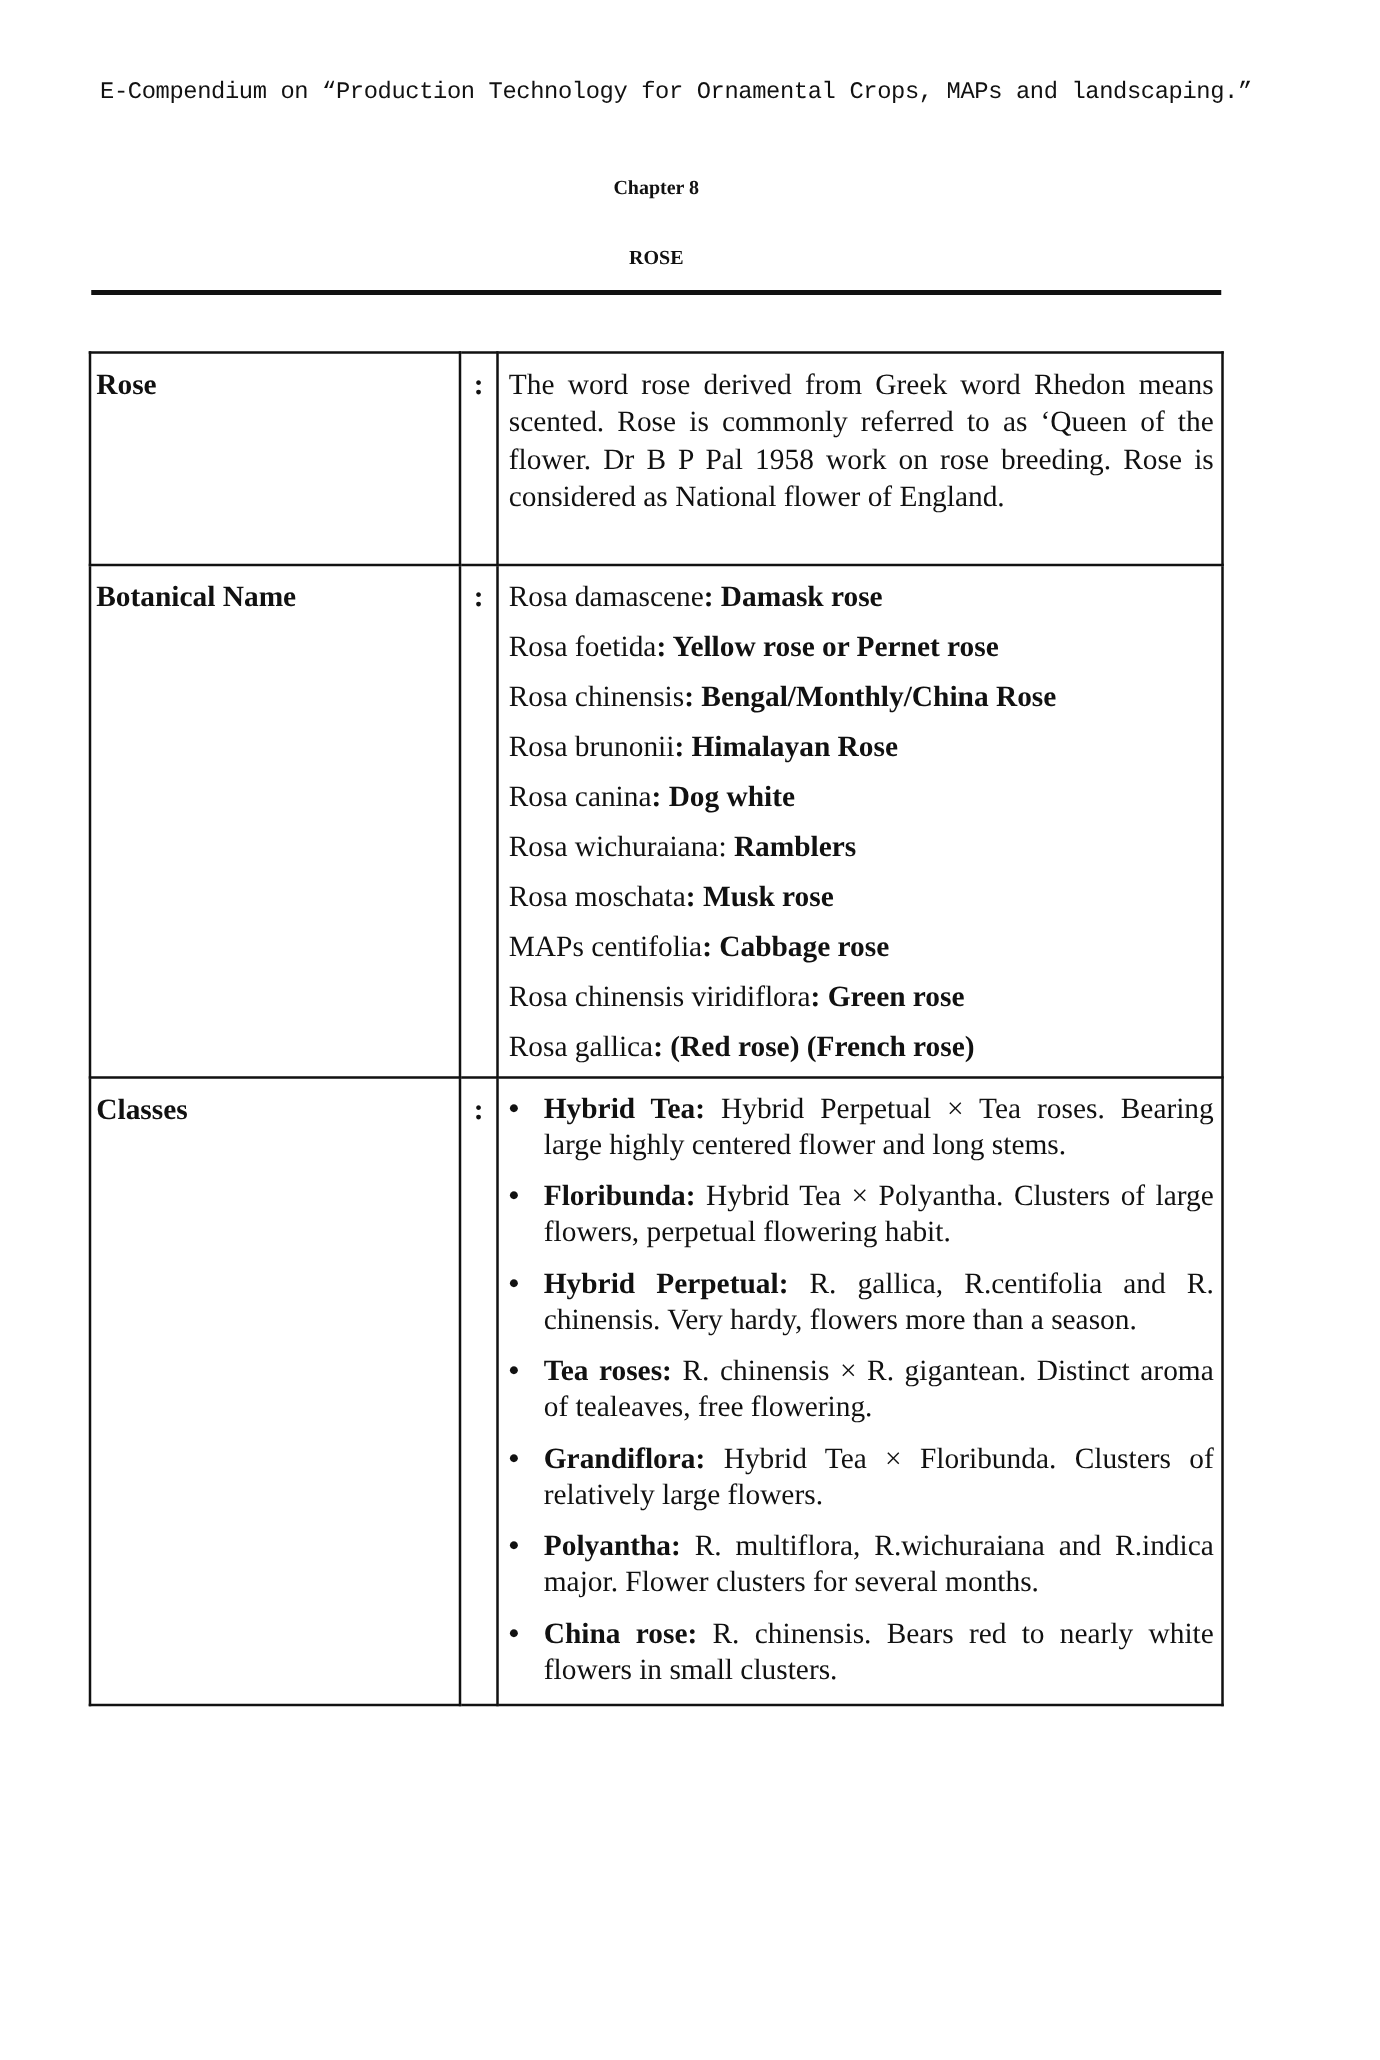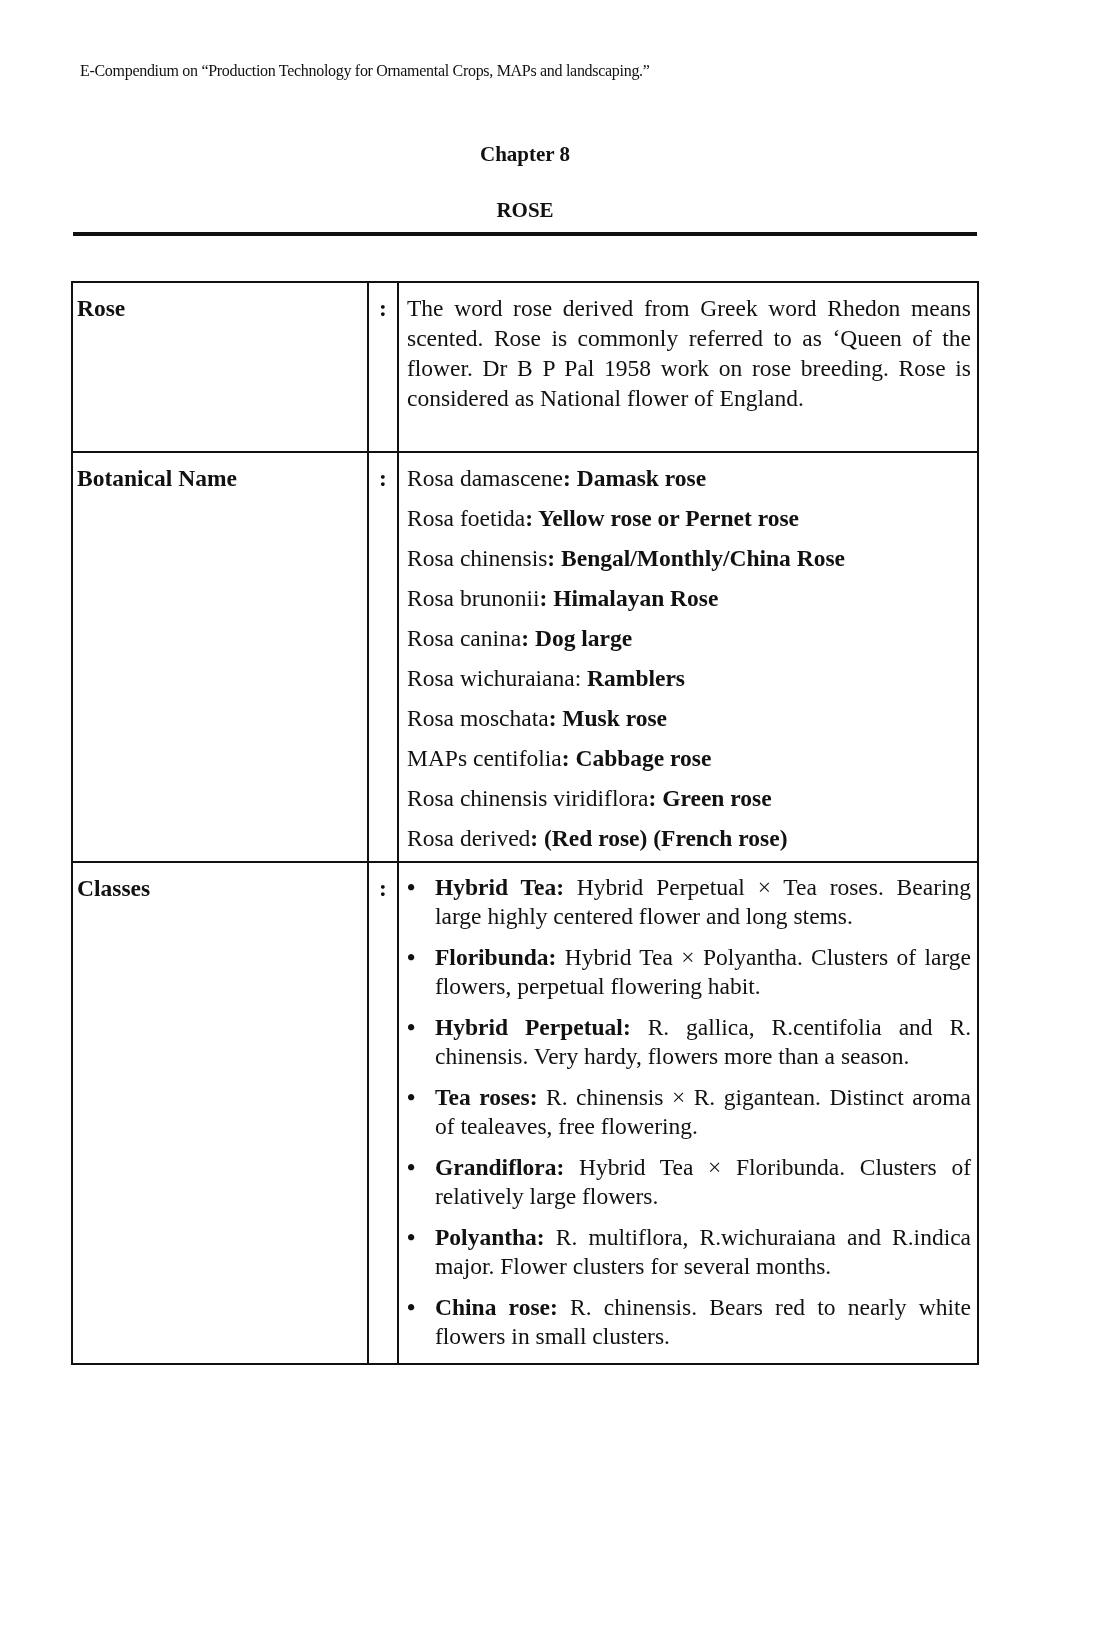--- a/index.html
+++ b/index.html
@@ -1,23 +1,23 @@
 <!DOCTYPE html>
 <html><head>
 <meta charset="utf-8">
 <style>
   html, body { margin: 0; padding: 0; background: #ffffff; }
   body { width: 1104px; height: 1648px; position: relative; overflow: hidden; color: #111; }
   .running-header {
     position: absolute; left: 80px; top: 62px; width: 940px;
-    font-family: Liberation Serif, serif; font-size: 16px; letter-spacing: -0.3px; white-space: nowrap;
+    font-family: Liberation Mono, monospace; font-size: 19px; letter-spacing: -0.3px; white-space: nowrap;
   }
   .chapter {
     position: absolute; left: 0; width: 1050px; text-align: center;
-    font-family: "Liberation Serif", serif; font-weight: bold; font-size: 21px;
+    font-family: "Liberation Serif", serif; font-weight: bold; font-size: 16px;
   }
   .chapter-num { top: 142px; }
   .chapter-title { top: 198px; }
   .rule { position: absolute; left: 73px; top: 232px; width: 904px; height: 4px; background: #111; }
   table.info {
     position: absolute; left: 71px; top: 281px; width: 908px;
     border-collapse: collapse;
     font-family: "Liberation Serif", serif; font-size: 23.5px; line-height: 30px;
   }
   table.info td { border: 2px solid #111; vertical-align: top; padding: 0; }
@@ -52,26 +52,26 @@
     <td class="value">The word rose derived from Greek word Rhedon means scented. Rose is commonly referred to as ‘Queen of the flower. Dr B P Pal 1958 work on rose breeding. Rose is considered as National flower of England.</td>
   </tr>
   <tr>
     <td class="label">Botanical Name</td>
     <td class="colon">:</td>
     <td class="value">
       <div class="bot-line"><span class="it">Rosa damascene</span><span class="b">:</span><span class="b"> Damask rose</span></div>
       <div class="bot-line"><span class="it">Rosa foetida</span><span class="b">:</span><span class="b"> Yellow rose or Pernet rose</span></div>
       <div class="bot-line"><span class="it">Rosa chinensis</span><span class="b">:</span><span class="b"> Bengal/Monthly/China Rose</span></div>
       <div class="bot-line"><span class="it">Rosa brunonii</span><span class="b">:</span><span class="b"> Himalayan Rose</span></div>
-      <div class="bot-line"><span class="it">Rosa canina</span><span class="b">:</span><span class="b"> Dog large</span></div>
+      <div class="bot-line"><span class="it">Rosa canina</span><span class="b">:</span><span class="b"> Dog white</span></div>
       <div class="bot-line"><span class="it">Rosa wichuraiana</span><span class="it">:</span><span class="b"> Ramblers</span></div>
       <div class="bot-line"><span class="it">Rosa moschata</span><span class="b">:</span><span class="b"> Musk rose</span></div>
       <div class="bot-line"><span class="it">MAPs centifolia</span><span class="b">:</span><span class="b"> Cabbage rose</span></div>
       <div class="bot-line"><span class="it">Rosa chinensis viridiflora</span><span class="b">:</span><span class="b"> Green rose</span></div>
-      <div class="bot-line"><span class="it">Rosa derived</span><span class="b">:</span><span class="b"> (Red rose) (French rose)</span></div>
+      <div class="bot-line"><span class="it">Rosa gallica</span><span class="b">:</span><span class="b"> (Red rose) (French rose)</span></div>
     </td>
   </tr>
   <tr>
     <td class="label">Classes</td>
     <td class="colon">:</td>
     <td class="value">
       <ul class="classes" id="classes-list">
             <li><span class="bullet">•</span><span class="b">Hybrid Tea:</span><span> Hybrid Perpetual × Tea roses. Bearing large highly centered flower and long stems.</span></li>
             <li><span class="bullet">•</span><span class="b">Floribunda:</span><span> Hybrid Tea × Polyantha. Clusters of large flowers, perpetual flowering habit.</span></li>
             <li><span class="bullet">•</span><span class="b">Hybrid Perpetual:</span><span> </span><span class="it">R. gallica</span><span>, </span><span class="it">R.centifolia</span><span> and </span><span class="it">R. chinensis</span><span>. Very hardy, flowers more than a season.</span></li>

